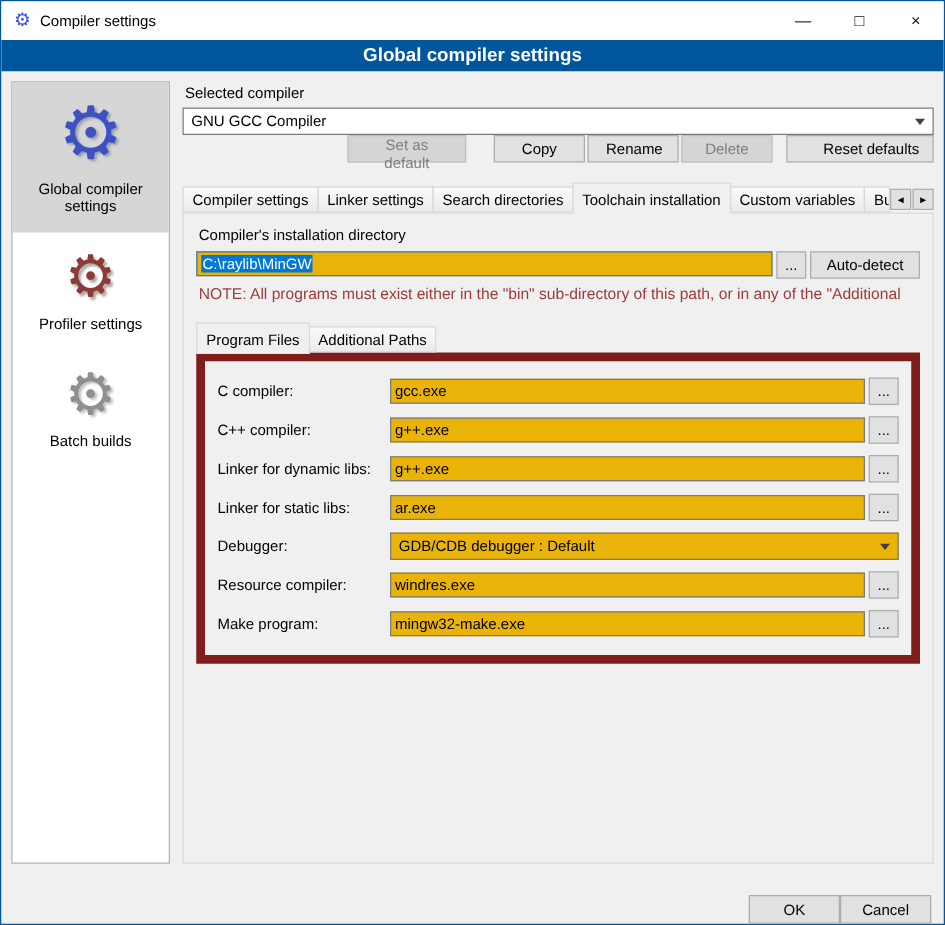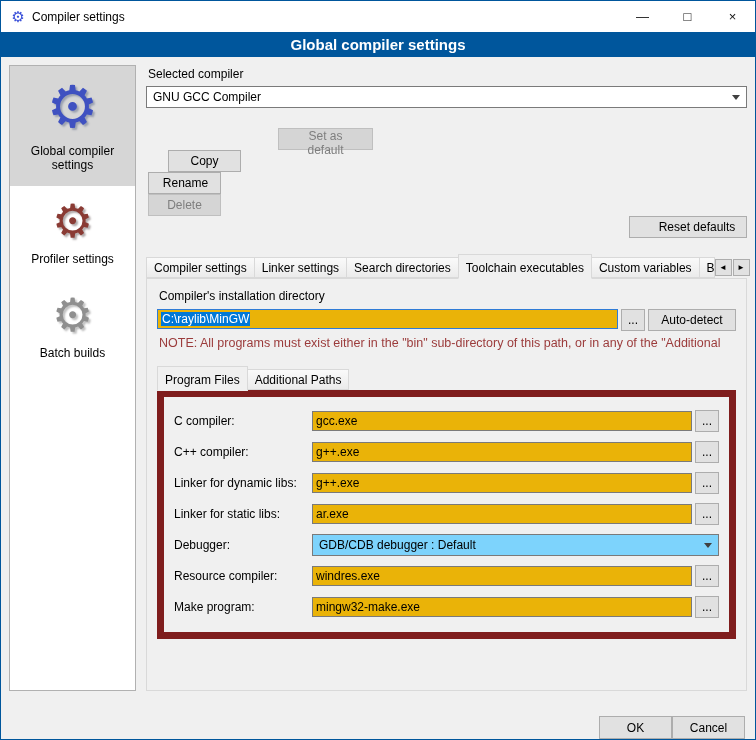--- a/index.html
+++ b/index.html
@@ -29,26 +29,26 @@
   .icon-gray { font-size: 46px; color: #8f8f8f; text-shadow: 2px 2px 2px #c0c0c0; }
 
   
   .main { flex: 1; display: flex; flex-direction: column; min-width: 0; }
   .field-label { font-size: 12px; margin: 2px 0 5px 2px; }
 
   
   .combo { height: 22px; border: 1px solid #7a7a7a; background: #fff; display: flex; align-items: center; padding: 0 22px 0 6px; font-size: 12px; position: relative; white-space: nowrap; overflow: hidden; }
   .combo .arrow { position: absolute; right: 1px; top: 1px; bottom: 1px; width: 18px; display: flex; align-items: center; justify-content: center; }
   .tri { width: 0; height: 0; border-left: 4px solid transparent; border-right: 4px solid transparent; border-top: 5px solid #404040; }
-  .combo.gray { background: #7dd3fc; flex: 1; }
+  .combo.gray { background: #eab308; flex: 1; }
 
   
   .btn { height: 22px; background: #e1e1e1; border: 1px solid #adadad; font-size: 12px; padding: 0 10px; color: #000; }
   .btn.disabled { background: #d5d5d5; border-color: #bfbfbf; color: #7e7e7e; }
-  .btn-row { display: flex; margin-top: 20px; flex-direction: column; }
+  .btn-row { display: flex; margin-top: 0; }
   .btn-set { margin-left: 132px; width: 95px; }
   .btn-copy { margin-left: 22px; width: 73px; }
   .btn-rename { margin-left: 2px; width: 73px; padding-left: 12px; }
   .btn-delete { margin-left: 2px; width: 73px; }
   .btn-reset { margin-left: auto; width: 118px; padding-left: 28px; }
 
   
   .tabs { display: flex; align-items: flex-end; margin-top: 16px; position: relative; z-index: 2; }
   .tab { border: 1px solid #d9d9d9; background: linear-gradient(#fafafa, #ebebeb); font-size: 12px; padding: 3px 7px; height: 21px; white-space: nowrap; }
   .tab + .tab { margin-left: -1px; }
@@ -130,21 +130,21 @@
         <button class="btn btn-copy">Copy</button>
         <button class="btn btn-rename">Rename</button>
         <button class="btn disabled btn-delete">Delete</button>
         <button class="btn btn-reset">Reset defaults</button>
       </div>
 
       <div class="tabs">
         <div class="tab">Compiler settings</div>
         <div class="tab">Linker settings</div>
         <div class="tab">Search directories</div>
-        <div class="tab active">Toolchain executables</div>
+        <div class="tab active">Toolchain installation</div>
         <div class="tab">Custom variables</div>
         <div class="tab truncated">Buil</div>
         <div class="tab-scrolls">
           <button class="scroll-btn">◄</button>
           <button class="scroll-btn">►</button>
         </div>
       </div>
 
       <div class="panel">
 

